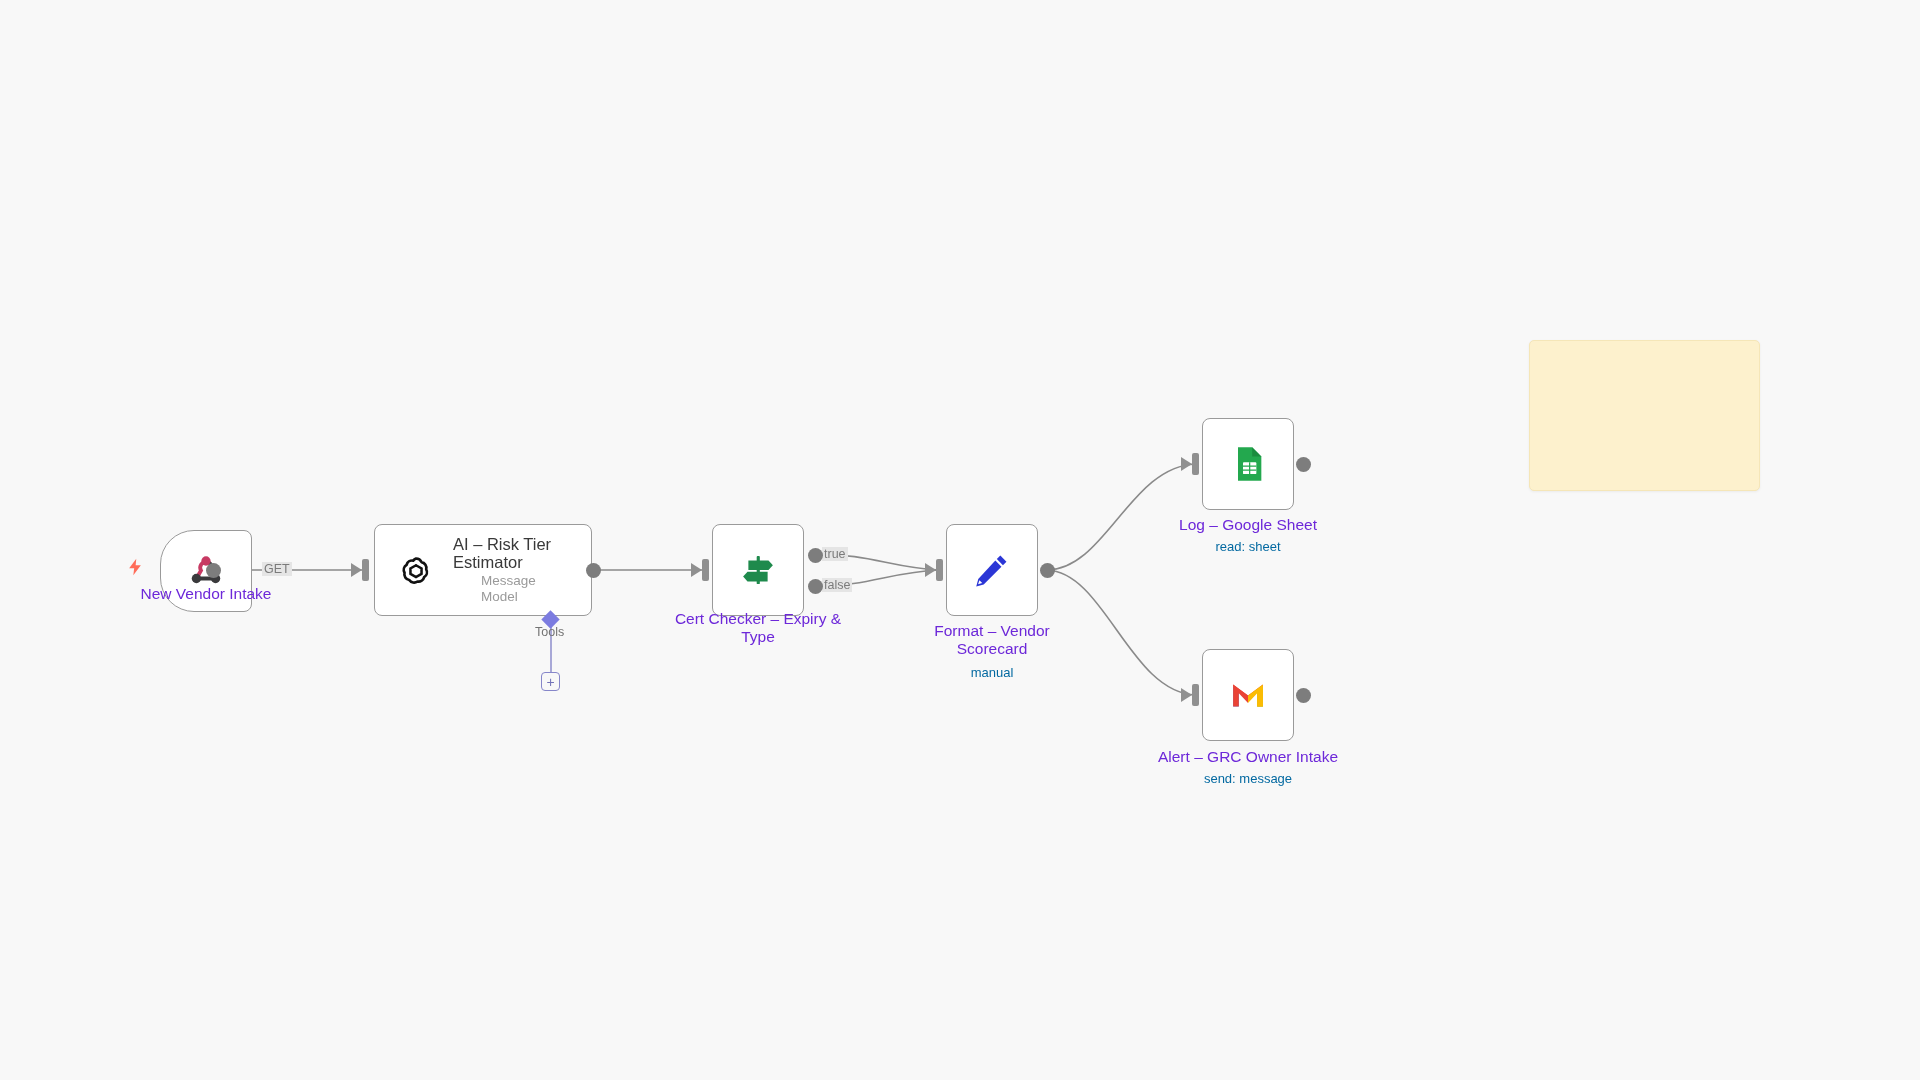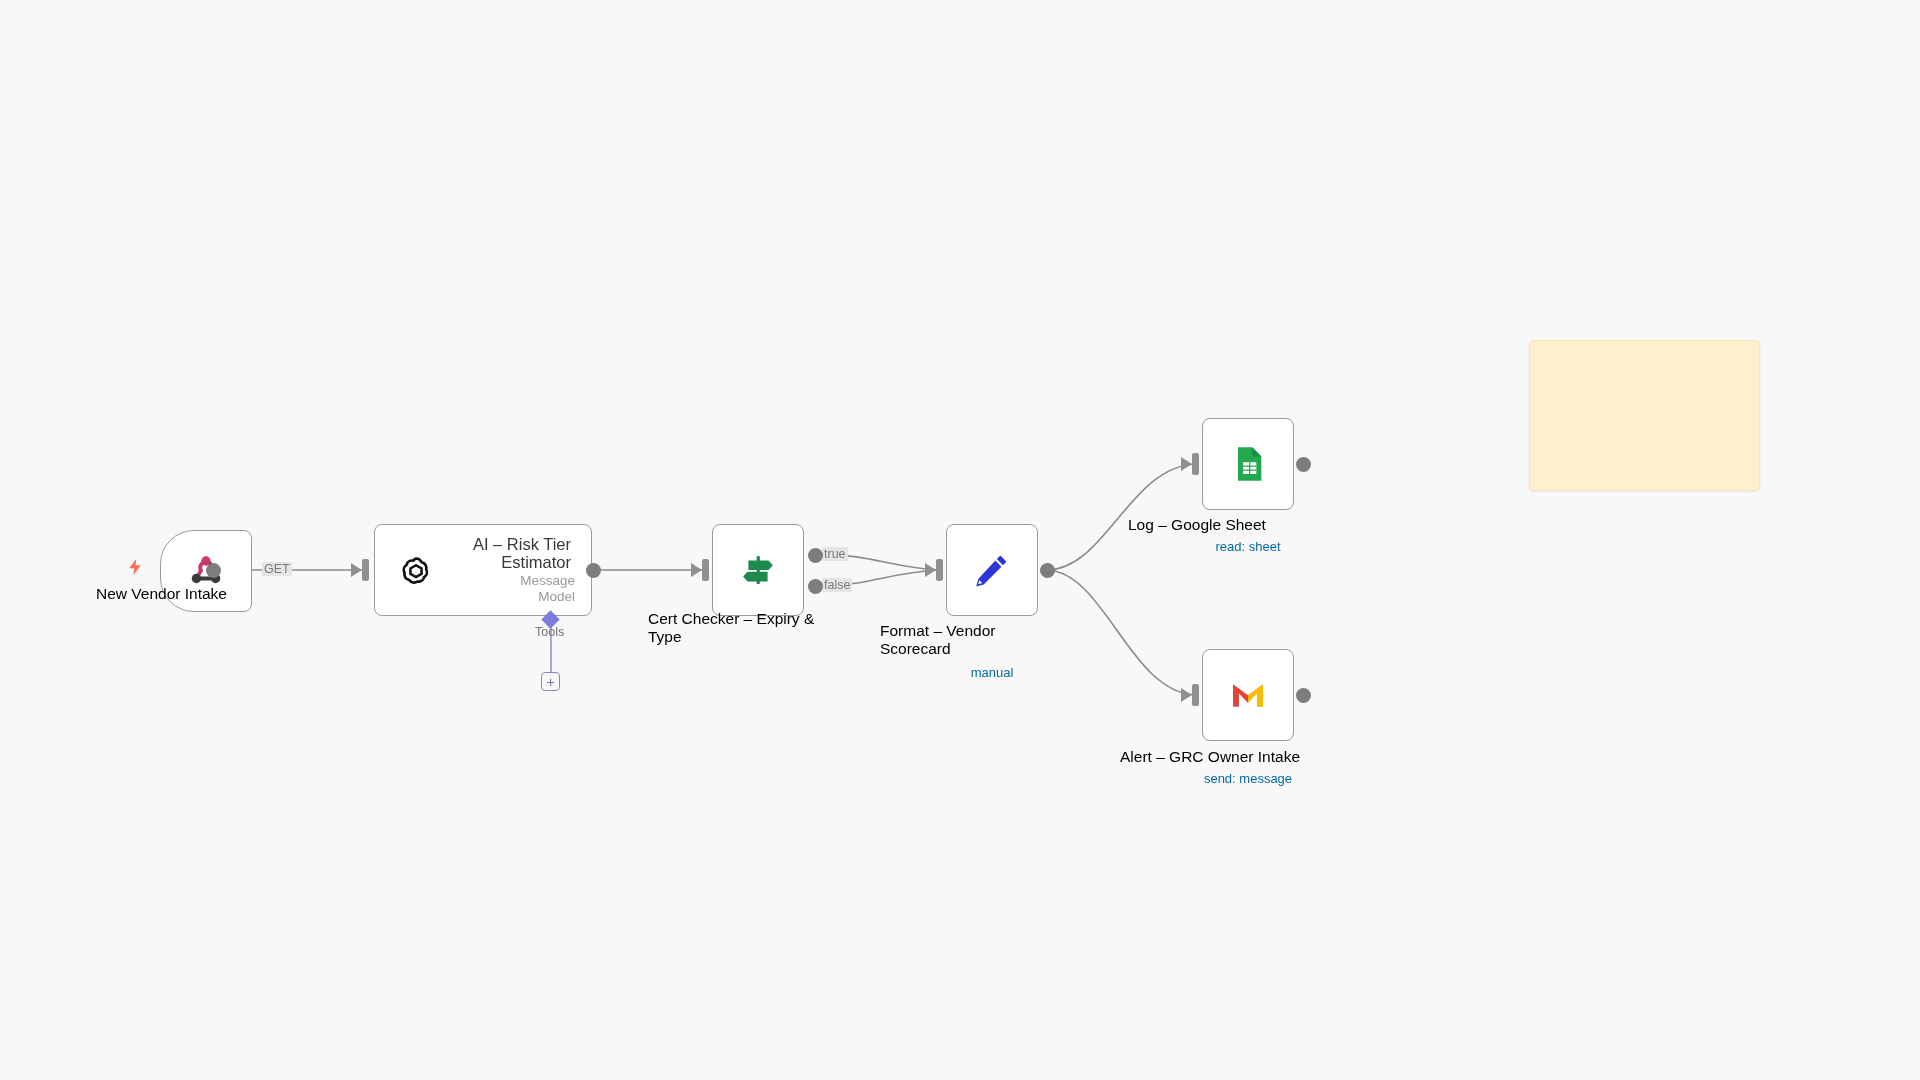--- a/index.html
+++ b/index.html
@@ -24,21 +24,20 @@
 
   
   .node {
     position: absolute;
     background: #ffffff;
     border: 1.5px solid #9a9a9a;
     border-radius: 8px;
     display: flex;
     align-items: center;
     justify-content: center;
-    text-align: right;
   }
   .node.trigger {
     border-top-left-radius: 34px;
     border-bottom-left-radius: 34px;
   }
   .node-icon {
     display: flex;
     align-items: center;
     justify-content: center;
   }
@@ -52,22 +51,23 @@
   .wide-text { display: flex; flex-direction: column; gap: 1px; }
   .wide-title {
     font-size: 16.5px; color: #393939; line-height: 1.12;
     font-weight: 400; max-width: 118px;
   }
   .wide-sub { font-size: 13.5px; color: #9a9a9a; line-height: 1.2; margin-left: 28px; }
 
   
   .node-label {
     position: absolute;
+    text-align: center;
     font-size: 15.5px;
-    color: #000000;
+    color: #6d28d9;
     line-height: 1.18;
     white-space: pre-line;
   }
   .node-sublabel {
     position: absolute;
     text-align: center;
     font-size: 13px;
     color: #0369a1;
     line-height: 1.2;
   }

